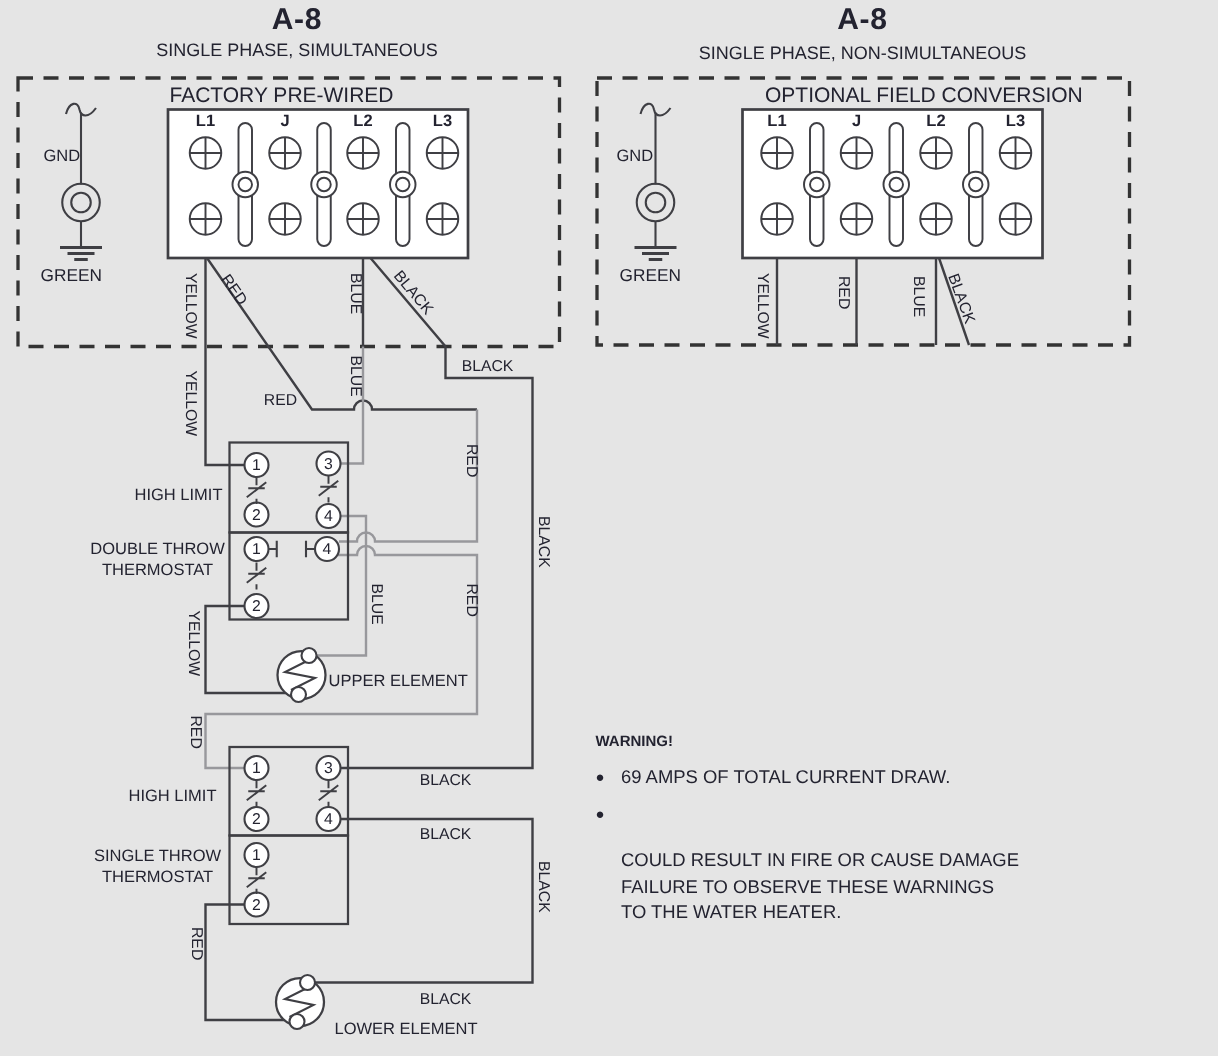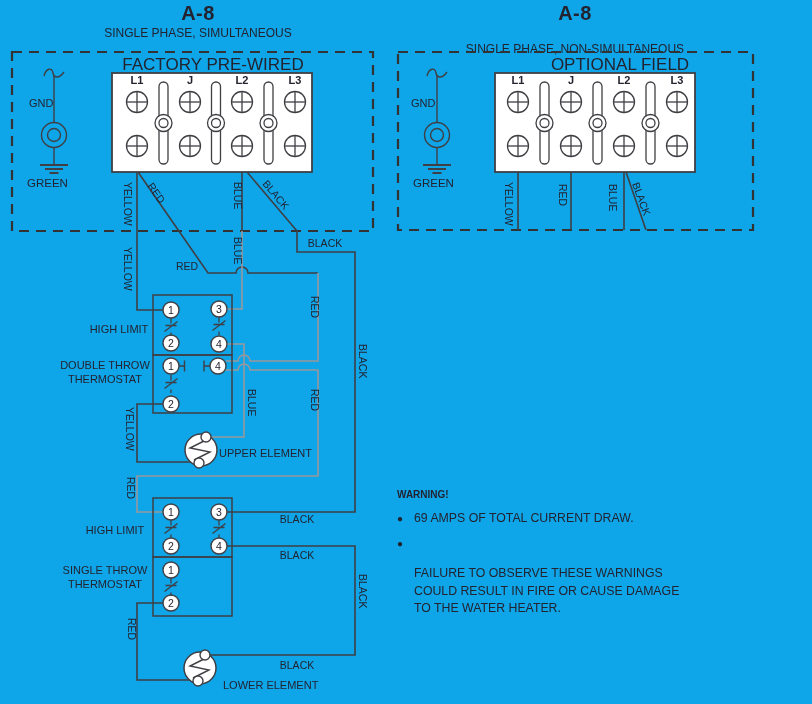--- a/index.html
+++ b/index.html
@@ -1,41 +1,41 @@
 <!DOCTYPE html>
 <html><head>
 <meta charset="utf-8">
 <style>
   html,body{margin:0;padding:0;background:#fff;}
-  #stage{position:relative;width:812px;height:704px;background:#0ea5e9;overflow:hidden;
+  #stage{position:relative;width:812px;height:704px;background:#e5e5e5;overflow:hidden;
          font-family:"Liberation Sans",sans-serif;color:#232330;}
   #diagram-svg{position:absolute;left:0;top:0;}
   svg text{font-family:"Liberation Sans",sans-serif;fill:#232330;}
   .hdr{position:absolute;text-align:center;}
   .hdr-title{font-size:20px;font-weight:bold;letter-spacing:.5px;}
   .hdr-sub{font-size:12px;}
-  .box-hdr{position:absolute;text-align:center;font-size:17px;}
+  .box-hdr{position:absolute;text-align:left;font-size:14px;}
   .warning{position:absolute;left:397px;top:486px;width:412px;font-size:12.3px;
            line-height:17px;white-space:nowrap;}
   .w-head{font-weight:bold;font-size:10px;margin-bottom:7px;}
   .w-item{display:flex;margin-bottom:8px;}
   .w-item.second{margin-top:4px;}
   .w-bullet{width:17px;font-size:10px;line-height:17px;flex:none;}
   .u{text-decoration:underline;text-underline-offset:2px;}
   .w-para{margin-left:17px;margin-top:13px;line-height:17.5px;}
 </style>
 </head>
 <body>
 
 <div id="stage">
 
   <div class="hdr hdr-title" style="left:98px;top:2px;width:200px;">A-8</div>
   <div class="hdr hdr-sub" style="left:38px;top:26px;width:320px;">SINGLE PHASE, SIMULTANEOUS</div>
   <div class="hdr hdr-title" style="left:475px;top:2px;width:200px;">A-8</div>
-  <div class="hdr hdr-sub" style="left:415px;top:42px;width:320px;">SINGLE PHASE, NON-SIMULTANEOUS</div>
+  <div class="hdr hdr-sub" style="left:415px;top:28px;width:320px;">SINGLE PHASE, NON-SIMULTANEOUS</div>
   <div class="box-hdr" style="left:113px;top:55px;width:200px;">FACTORY PRE-WIRED</div>
   <div class="box-hdr" style="left:475px;top:55px;width:220px;margin-left:35px;">OPTIONAL FIELD CONVERSION</div>
 
   <svg id="diagram-svg" width="812" height="704" viewBox="0 0 812 704">
     <defs>
       <g id="screw" stroke="#3f3f44" stroke-width="1.3" fill="#fff">
         <circle r="10.5"></circle>
         <line x1="-10.5" y1="0" x2="10.5" y2="0"></line>
         <line x1="0" y1="-10.5" x2="0" y2="10.5"></line>
       </g>
@@ -236,19 +236,19 @@
     <div class="w-item">
       <span class="w-bullet">●</span>
       <div class="w-text">
         <div>69 AMPS OF TOTAL CURRENT DRAW.</div>
       </div>
     </div>
     <div class="w-item second">
       <span class="w-bullet">●</span>
     </div>
     <div class="w-para">
+      <div>COULD RESULT IN FIRE OR CAUSE DAMAGE</div>
       <div>FAILURE TO OBSERVE THESE WARNINGS</div>
-      <div>COULD RESULT IN FIRE OR CAUSE DAMAGE</div>
       <div>TO THE WATER HEATER.</div>
     </div>
   </div>
 
 </div>
 
 </body></html>

